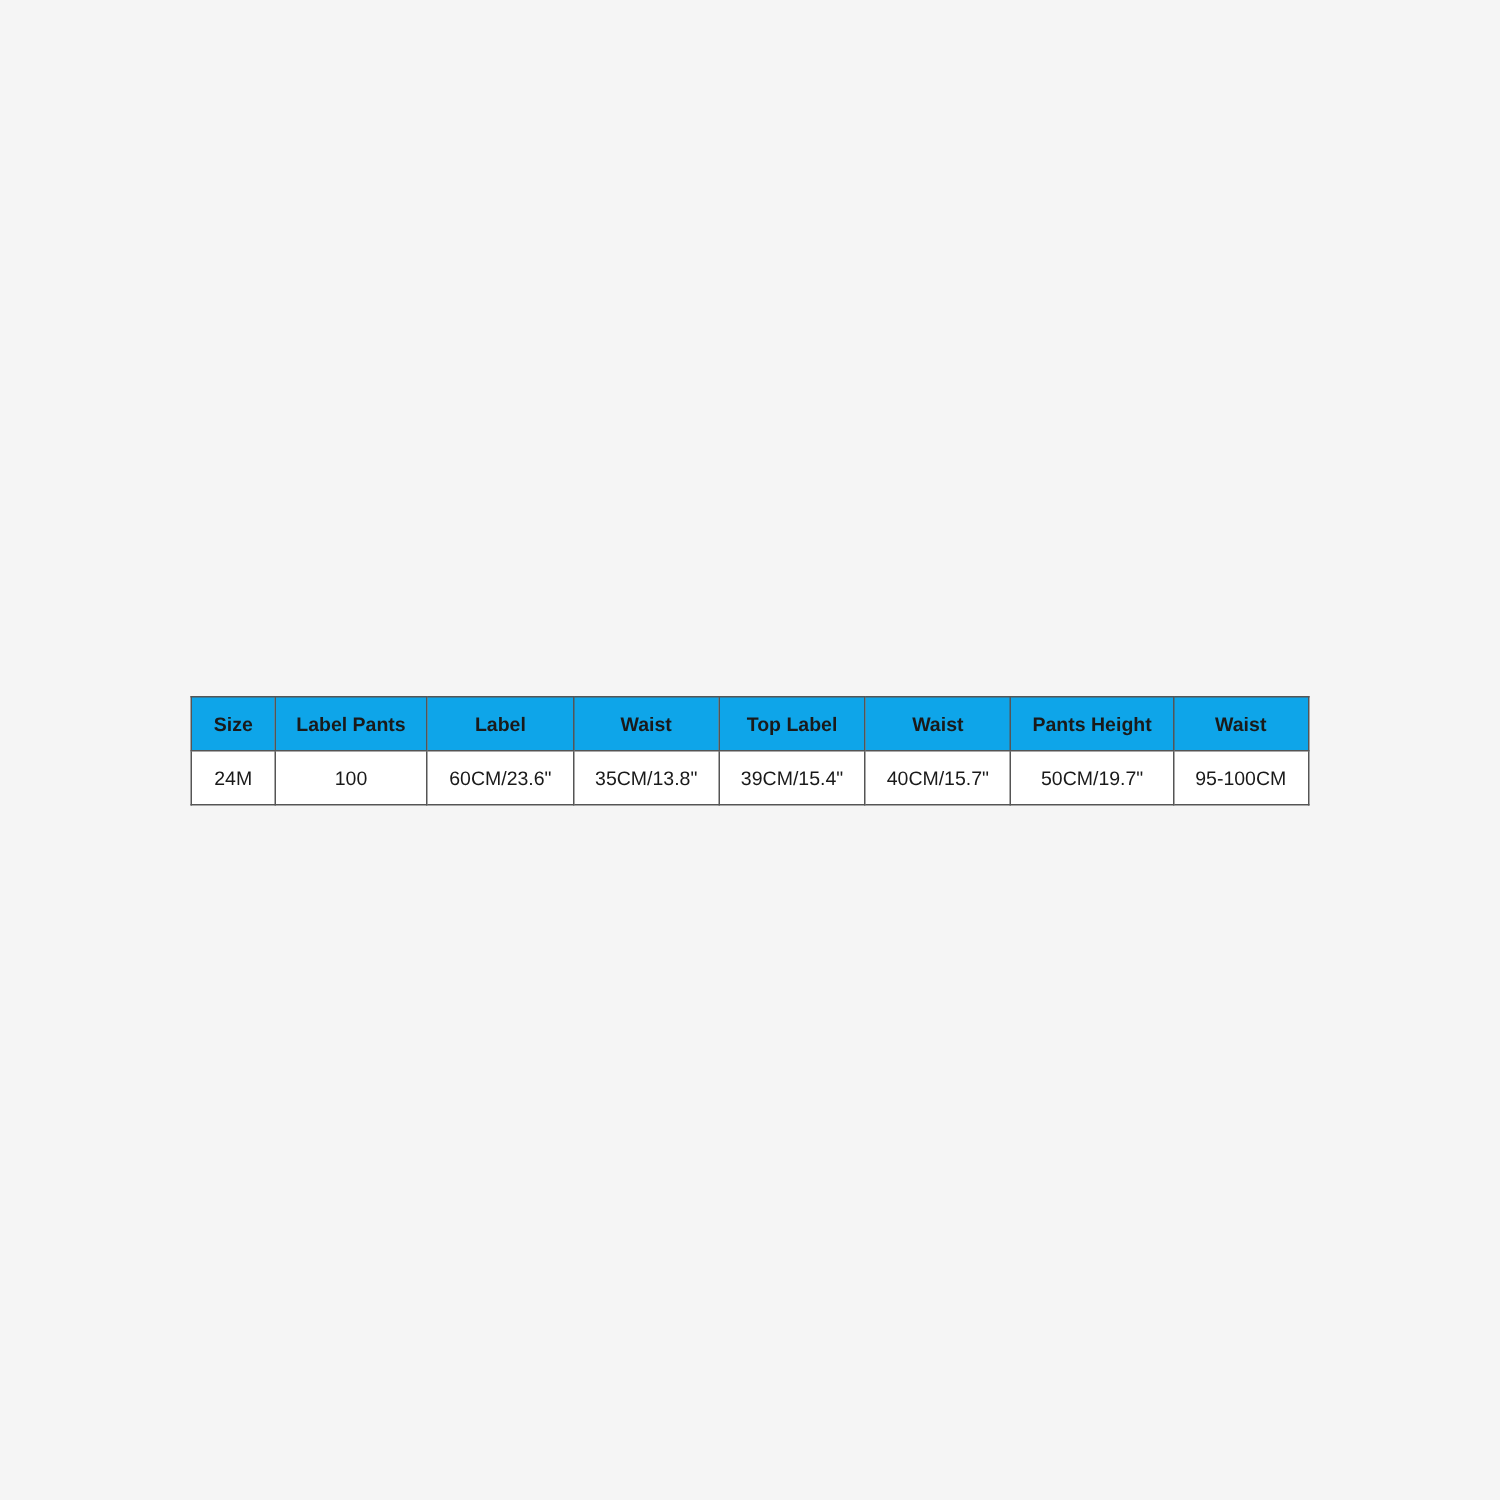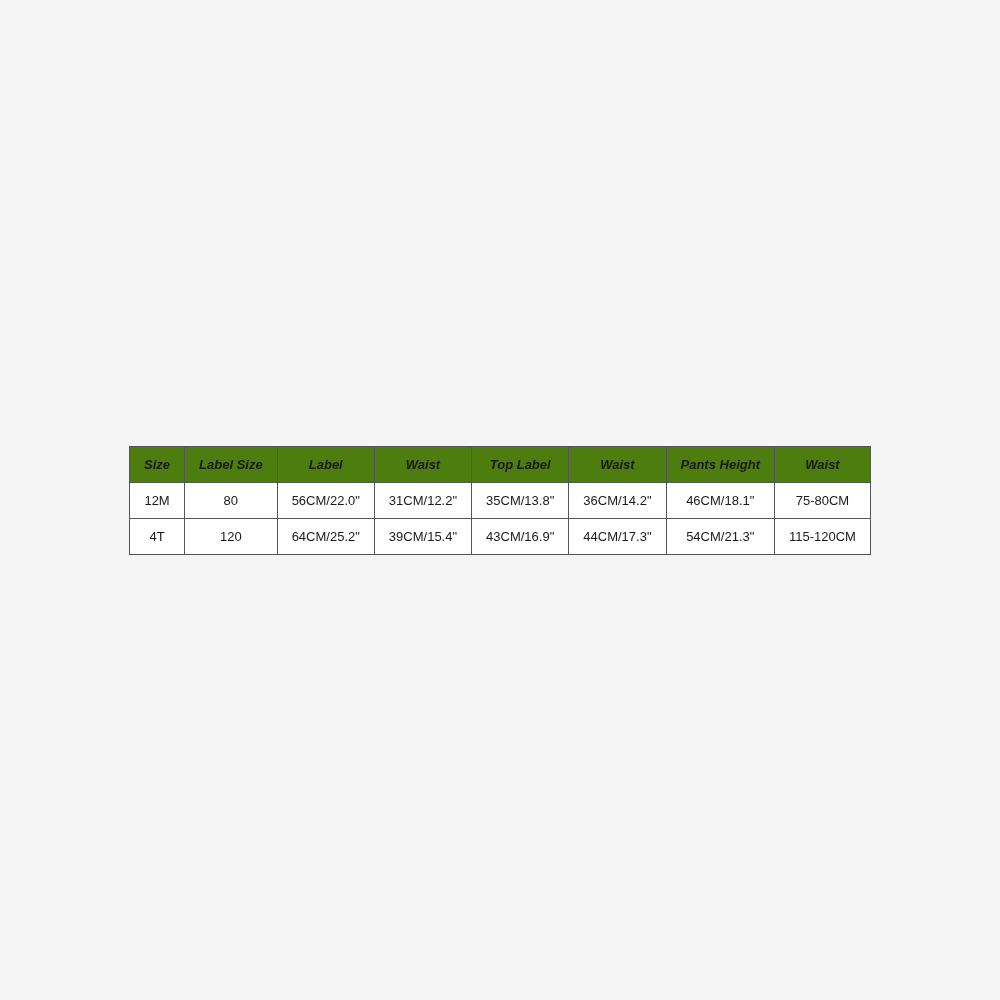--- a/index.html
+++ b/index.html
@@ -40,63 +40,52 @@
 
     th, td {
       border: 1px solid #555;
       padding: 10px 14px;
       text-align: center;
       white-space: nowrap;
     }
 
     th {
       font-weight: bold;
-      background-color: #4d7c0f;
-      font-style: italic;
+      background-color: #0ea5e9;
     }
 
     td {
       font-weight: normal;
     }
   </style>
 </head>
 <body>
 
 <div class="page-container">
   <div class="table-wrapper">
     <table>
       <thead>
         <tr>
         <th>Size</th>
-            <th>Label Size</th>
+            <th>Label Pants</th>
             <th>Label</th>
             <th>Waist</th>
             <th>Top Label</th>
             <th>Waist</th>
             <th>Pants Height</th>
             <th>Waist</th>
           </tr>
       </thead>
       <tbody>
-      <tr>
-            <td>12M</td>
-            <td>80</td>
-            <td>56CM/22.0"</td>
-            <td>31CM/12.2"</td>
+          <tr>
+            <td>24M</td>
+            <td>100</td>
+            <td>60CM/23.6"</td>
             <td>35CM/13.8"</td>
-            <td>36CM/14.2"</td>
-            <td>46CM/18.1"</td>
-            <td>75-80CM</td>
-          </tr>
-          <tr>
-            <td>4T</td>
-            <td>120</td>
-            <td>64CM/25.2"</td>
             <td>39CM/15.4"</td>
-            <td>43CM/16.9"</td>
-            <td>44CM/17.3"</td>
-            <td>54CM/21.3"</td>
-            <td>115-120CM</td>
+            <td>40CM/15.7"</td>
+            <td>50CM/19.7"</td>
+            <td>95-100CM</td>
           </tr>
         </tbody>
     </table>
   </div>
 </div>
 
 </body></html>

